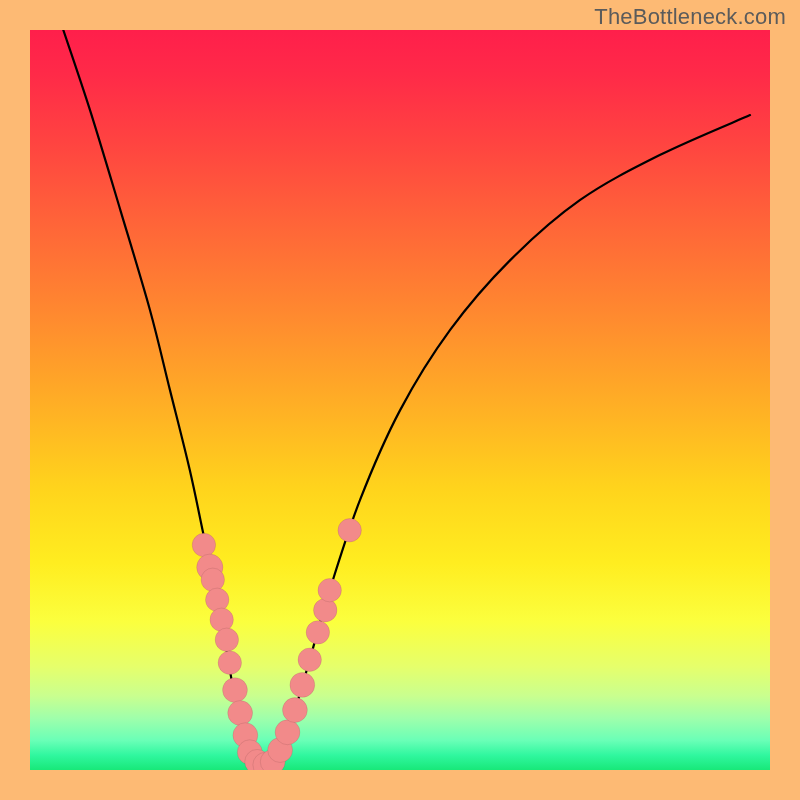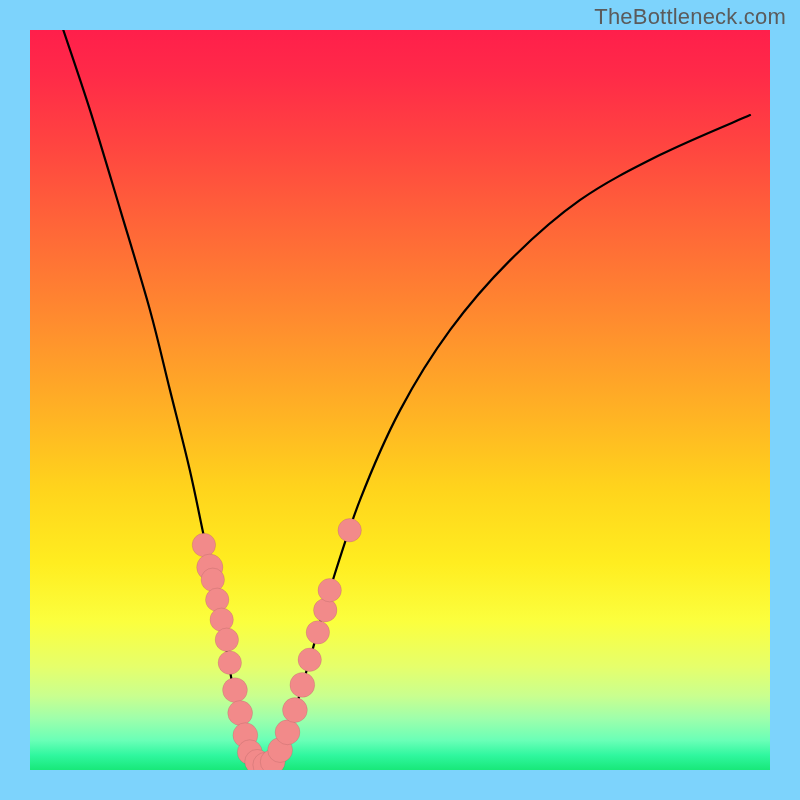--- a/index.html
+++ b/index.html
@@ -8,21 +8,21 @@
     width: 800px;
     height: 800px;
     background: #000;
     overflow: hidden;
     font-family: Arial, Helvetica, sans-serif;
   }
   .stage {
     position: relative;
     width: 800px;
     height: 800px;
-    background: #7dd3fc;
+    background: #fdba74;
   }
   .watermark {
     position: absolute;
     top: 4px;
     right: 14px;
     color: #5b5b5b;
     font-size: 22px;
     letter-spacing: 0.2px;
     z-index: 50;
     user-select: none;

